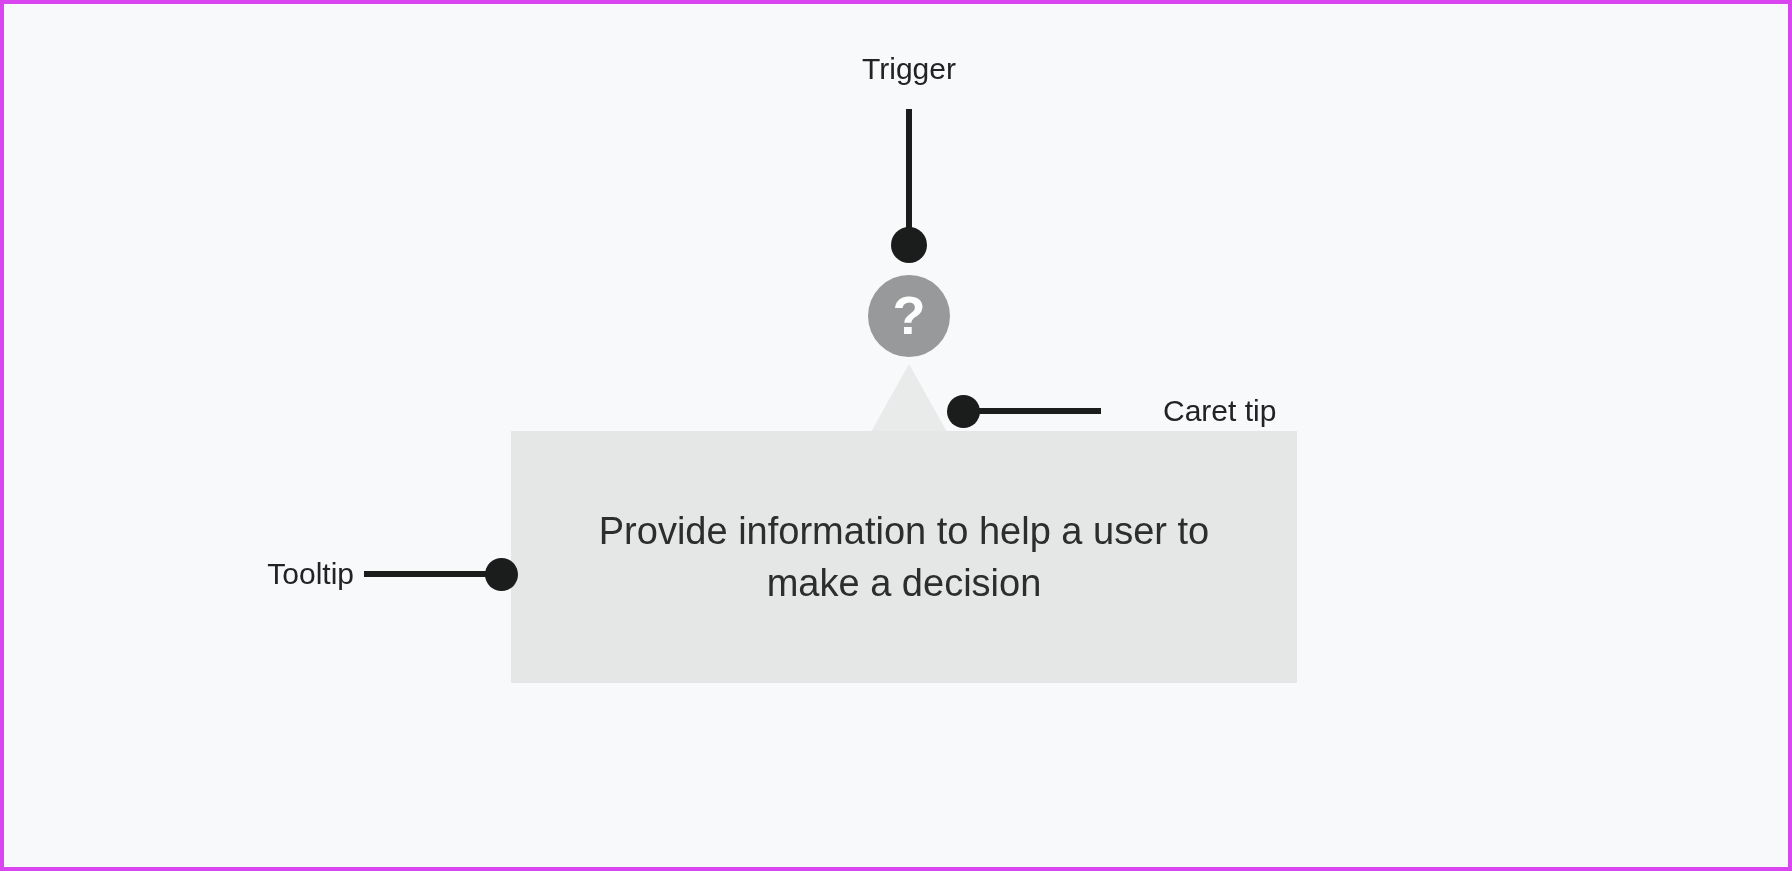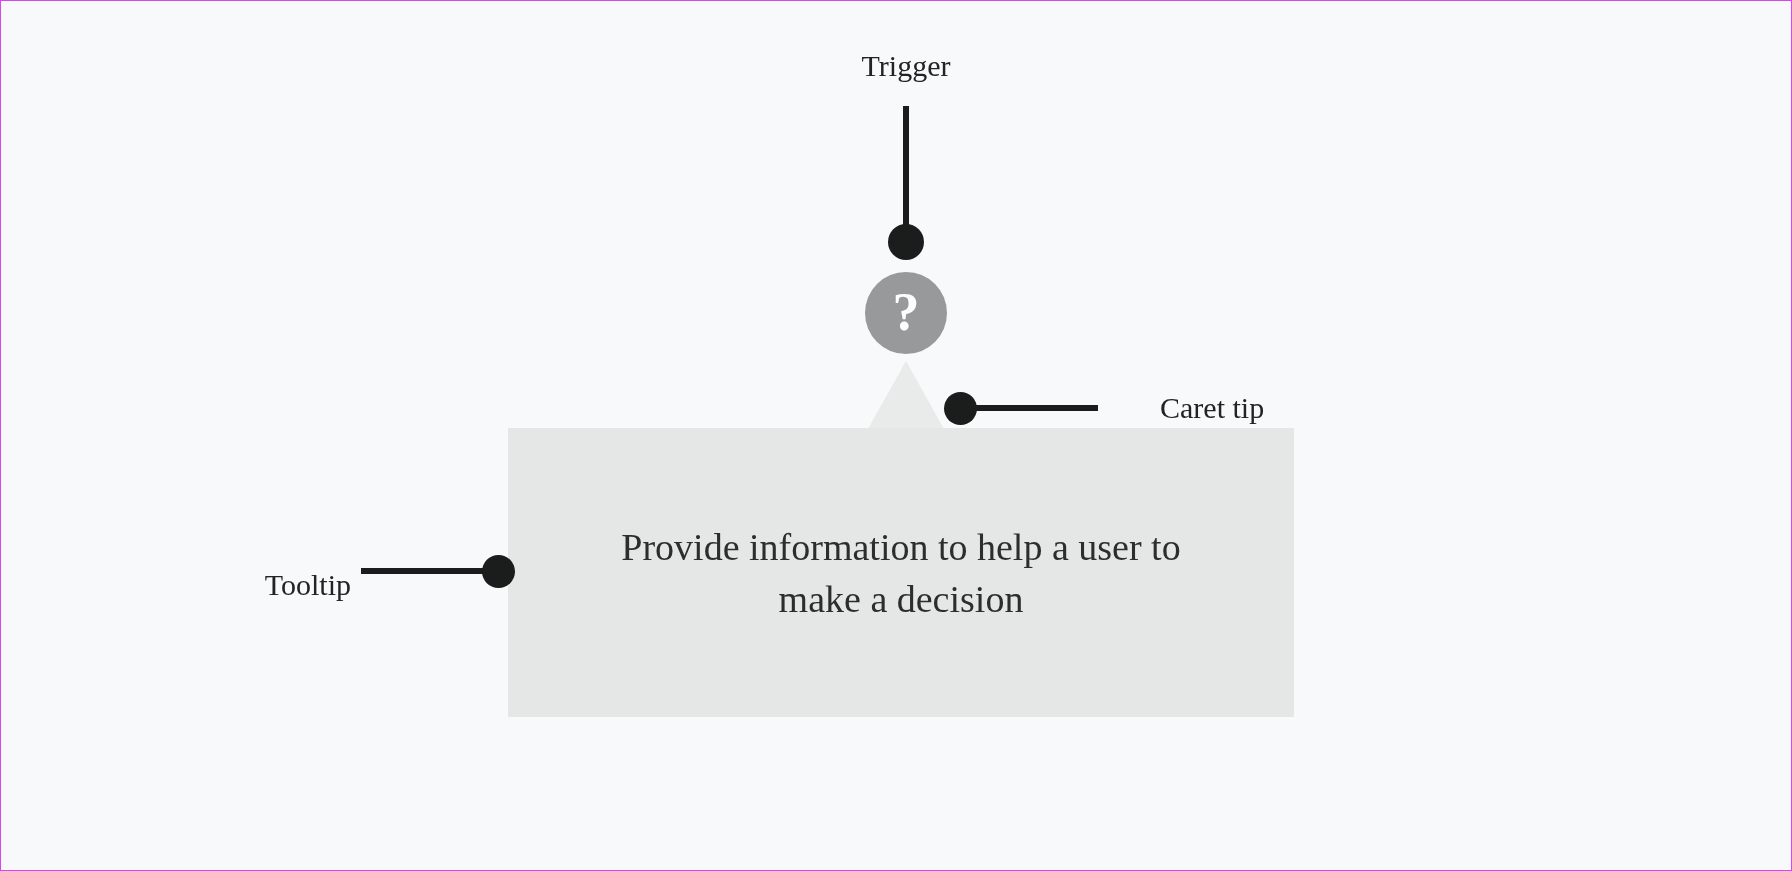--- a/index.html
+++ b/index.html
@@ -5,24 +5,23 @@
   html, body {
     margin: 0;
     padding: 0;
     font-family: "Liberation Sans", "DejaVu Sans", sans-serif;
   }
   .stage {
     position: relative;
     width: 1792px;
     height: 871px;
     background: #f7f9fa;
-    border: 1px solid #d946ef;
+    border: 4px solid #d946ef;
     box-sizing: border-box;
     overflow: hidden;
-    font-family: Liberation Serif, serif;
   }
   .abs { position: absolute; }
 
   
   .anno-label {
     font-size: 30px;
     line-height: 38px;
     color: #212324;
     white-space: nowrap;
   }
@@ -71,21 +70,21 @@
     border-left: 38px solid transparent;
     border-right: 38px solid transparent;
     border-bottom: 68px solid #e9ebeb;
   }
 
   
   .tooltip-body {
     left: 507px;
     top: 427px;
     width: 786px;
-    height: 289px;
+    height: 252px;
     background: #e5e6e6;
     display: flex;
     align-items: center;
     justify-content: center;
   }
   .tooltip-text {
     font-size: 38px;
     line-height: 52px;
     color: #2c2e2e;
     text-align: center;
@@ -109,17 +108,17 @@
 
   <div class="abs leader-dot small" style="left: 943px; top: 391px;"></div>
   <div class="abs leader-line" style="left: 959px; top: 404px; width: 138px; height: 6px;"></div>
   <div class="abs anno-label" style="left: 1159px; top: 388px;">Caret tip</div>
 
   <div class="abs tooltip-body">
     <div class="tooltip-text">Provide information to help a user to
 make a decision</div>
   </div>
 
-  <div class="abs anno-label" style="left: 150px; top: 551px; width: 200px; text-align: right; margin-top: 14px;">Tooltip</div>
+  <div class="abs anno-label" style="left: 150px; top: 551px; width: 200px; text-align: right;">Tooltip</div>
   <div class="abs leader-line" style="left: 360px; top: 567px; width: 137px; height: 6px;"></div>
   <div class="abs leader-dot small" style="left: 481px; top: 554px;"></div>
 
 </div>
 
 </body></html>

